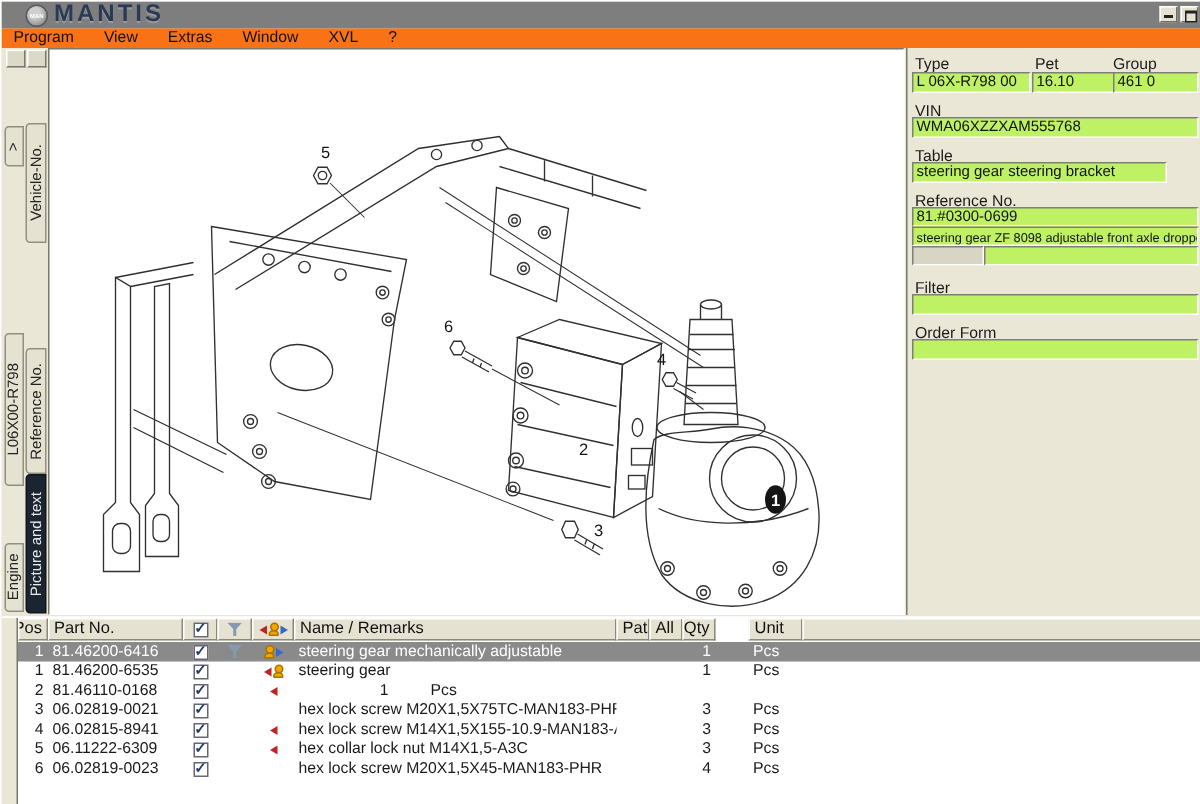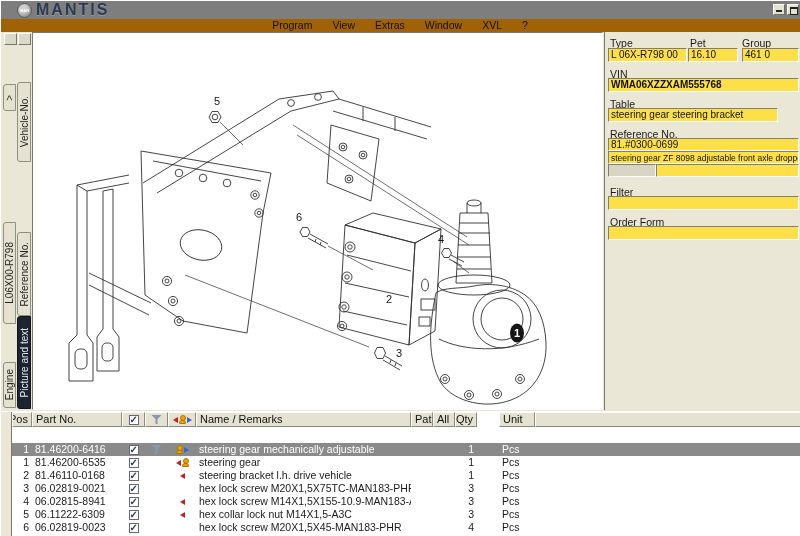--- a/index.html
+++ b/index.html
@@ -16,22 +16,22 @@
             font-size:4px;font-weight:bold;color:#fff;letter-spacing:0;}
   .app-title{margin-left:4px;font-size:16px;font-weight:800;color:#2a3a55;letter-spacing:2px;
              line-height:18px;text-shadow:0 1px 0 #9a9a9a;}
   .win-controls{position:absolute;right:2px;top:3px;display:flex;gap:2px;}
   .win-btn{width:12px;height:11px;background:#e6e2d2;border:1px solid;border-color:#fff #6e6e64 #6e6e64 #fff;
            position:relative;padding:0;}
   .win-btn .min-glyph{position:absolute;left:2px;bottom:2px;width:6px;height:2px;background:#222;}
   .win-btn .max-glyph{position:absolute;left:2px;top:2px;width:6px;height:5px;border:1px solid #222;border-top-width:2px;}
 
   
-  .menubar{position:absolute;left:0;top:18px;width:800px;height:13px;background:#a16207;
-           display:flex;align-items:center;font-size:10.5px;color:#111;justify-content:center;}
+  .menubar{position:absolute;left:0;top:18px;width:800px;height:13px;background:#f97316;
+           display:flex;align-items:center;font-size:10.5px;color:#111;}
   .menu-item{padding:0 10px;height:13px;line-height:13px;}
   .menu-item:first-child{padding-left:8px;}
 
   
   .sidebar{position:absolute;left:0;top:31px;width:31px;height:378px;background:#ebe7d6;}
   .tool-btn{position:absolute;width:13px;height:12px;background:#ddd9c8;
             border:1px solid;border-color:#fff #79796e #79796e #fff;padding:0;}
   .vtab{position:absolute;box-sizing:border-box;background:#e6e2d1;border:1px solid #8f8f82;
         border-radius:3px 0 0 3px;display:flex;align-items:center;justify-content:center;
         font-size:10px;color:#222;}
@@ -42,32 +42,32 @@
   .picture{position:absolute;left:31px;top:31px;width:571px;height:378px;background:#fff;
            border:1px solid;border-color:#79796e #fff #fff #79796e;box-sizing:border-box;}
   .picture svg{display:block;}
   .draw{stroke:#303030;stroke-width:0.9;fill:none;}
   .callout{font-size:11px;fill:#151515;font-family:"Liberation Sans",sans-serif;}
 
   
   .rp{position:absolute;left:603px;top:31px;width:197px;height:378px;background:#ebe7d6;
       border-left:1px solid #79796e;box-sizing:border-box;}
   .rp-label{position:absolute;font-size:10.5px;color:#1a1a1a;white-space:nowrap;}
-  .rp-field{position:absolute;background:#fde047;border:1px solid;border-color:#7f7f77 #fff #fff #7f7f77;
+  .rp-field{position:absolute;background:#bef264;border:1px solid;border-color:#7f7f77 #fff #fff #7f7f77;
             box-sizing:border-box;font-size:10px;color:#111;line-height:12px;padding:0 2px;
             overflow:hidden;white-space:nowrap;}
   .rp-field.grey{background:#d9d5c4;}
 
   
   .parts{position:absolute;left:0;top:410px;width:800px;height:126px;background:#fff;
          border-top:1px solid #fff;}
   .gutter{position:absolute;left:0;top:0;width:11px;height:126px;background:#ebe7d6;
           border-right:1px solid #79796e;box-sizing:border-box;}
   .grid{position:absolute;left:11px;top:0;width:789px;}
-  .hrow{display:flex;height:31px;font-size:11px;color:#111;}
+  .hrow{display:flex;height:16px;font-size:11px;color:#111;}
   .hcell{box-sizing:border-box;background:#e6e2d2;border:1px solid;border-color:#fff #8a8a7a #8a8a7a #fff;
          height:15px;line-height:13px;padding:0 3px;display:flex;align-items:center;overflow:hidden;}
   .trow{display:flex;height:13px;font-size:10.5px;color:#1a1a1a;align-items:center;}
   .trow.selected{background:#8a8a8a;color:#fff;}
   .tcell{box-sizing:border-box;height:13px;line-height:13px;padding:0 3px;display:flex;align-items:center;
          overflow:hidden;white-space:nowrap;}
   .c-pos{width:20px;justify-content:flex-end;}
   .c-part{width:90px;}
   .c-chk{width:23px;justify-content:center;}
   .c-fun{width:23px;justify-content:center;}
@@ -258,25 +258,25 @@
       <ellipse cx="484" cy="300" rx="7" ry="9.5" fill="#151515" stroke="none"></ellipse>
       <text class="callout" x="484" y="304" text-anchor="middle" style="fill:#fff;font-weight:bold;">1</text>
     </svg>
   </div>
 
   <div class="rp">
     <span class="rp-label" style="left:5px;top:5px;">Type</span>
     <span class="rp-label" style="left:85px;top:5px;">Pet</span>
     <span class="rp-label" style="left:137px;top:5px;">Group</span>
     <div class="rp-field" style="left:3px;top:16px;width:79px;height:14px;">L 06X-R798 00</div>
-    <div class="rp-field" style="left:83px;top:16px;width:50px;height:14px;">16.10</div>
+    <div class="rp-field" style="left:83px;top:16px;width:71px;height:14px;">16.10</div>
     <div class="rp-field" style="left:137px;top:16px;width:57px;height:14px;">461 0</div>
 
     <span class="rp-label" style="left:5px;top:36px;">VIN</span>
-    <div class="rp-field" style="left:3px;top:46px;width:191px;height:14px;font-weight:bold;">WMA06XZZXAM555768</div>
+    <div class="rp-field" style="left:3px;top:46px;width:191px;height:14px;">WMA06XZZXAM555768</div>
 
     <span class="rp-label" style="left:5px;top:66px;">Table</span>
     <div class="rp-field" style="left:3px;top:76px;width:170px;height:14px;">steering gear steering bracket</div>
 
     <span class="rp-label" style="left:5px;top:96px;">Reference No.</span>
     <div class="rp-field" style="left:3px;top:106px;width:191px;height:13px;">81.#0300-0699</div>
     <div class="rp-field" style="left:3px;top:119px;width:191px;height:13px;font-size:8.5px;">steering gear ZF 8098 adjustable front axle droppe</div>
     <div class="rp-field grey" style="left:3px;top:132px;width:48px;height:13px;"></div>
     <div class="rp-field" style="left:51px;top:132px;width:143px;height:13px;"></div>
 
@@ -370,21 +370,20 @@
       <div class="trow">
         <div class="tcell c-pos">2</div>
         <div class="tcell c-part">81.46110-0168</div>
         <div class="tcell c-chk">
             <span class="checkbox"></span>
           </div>
         <div class="tcell c-fun"></div>
         <div class="tcell c-mark">
             <span class="arr-l"></span>
           </div>
-        <div class="tcell c-name">steering bracket l.h. drive vehicle</div>
         <div class="tcell c-pat"></div>
         <div class="tcell c-all"></div>
         <div class="tcell c-qty">1</div>
         <div class="tcell c-unit">Pcs</div>
         <div class="tcell c-fill"></div>
       </div>
 
       <div class="trow">
         <div class="tcell c-pos">3</div>
         <div class="tcell c-part">06.02819-0021</div>

